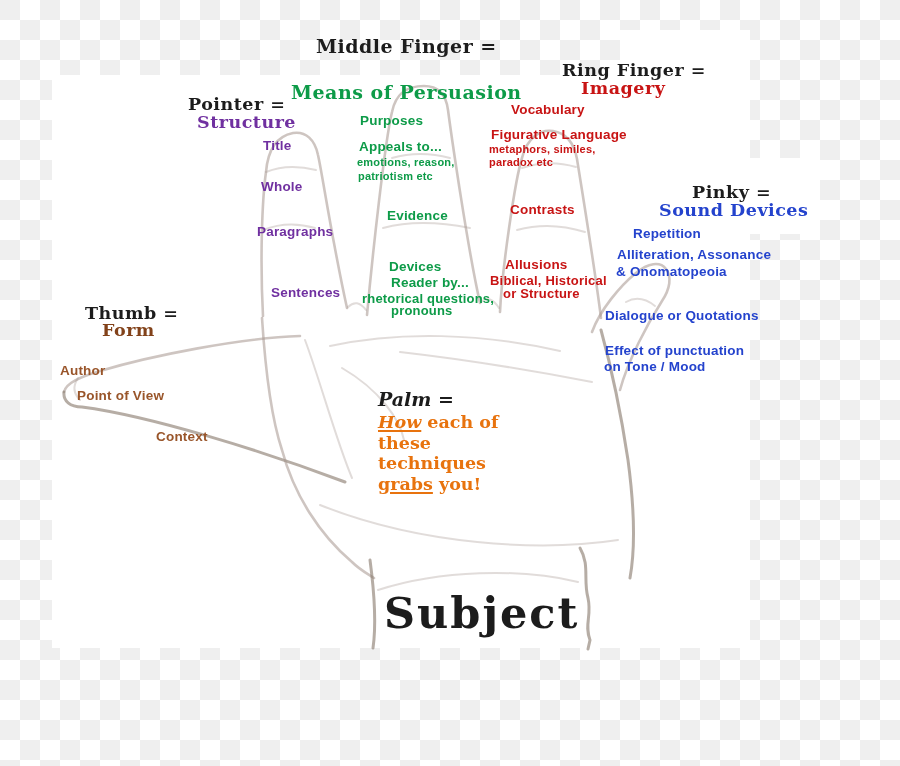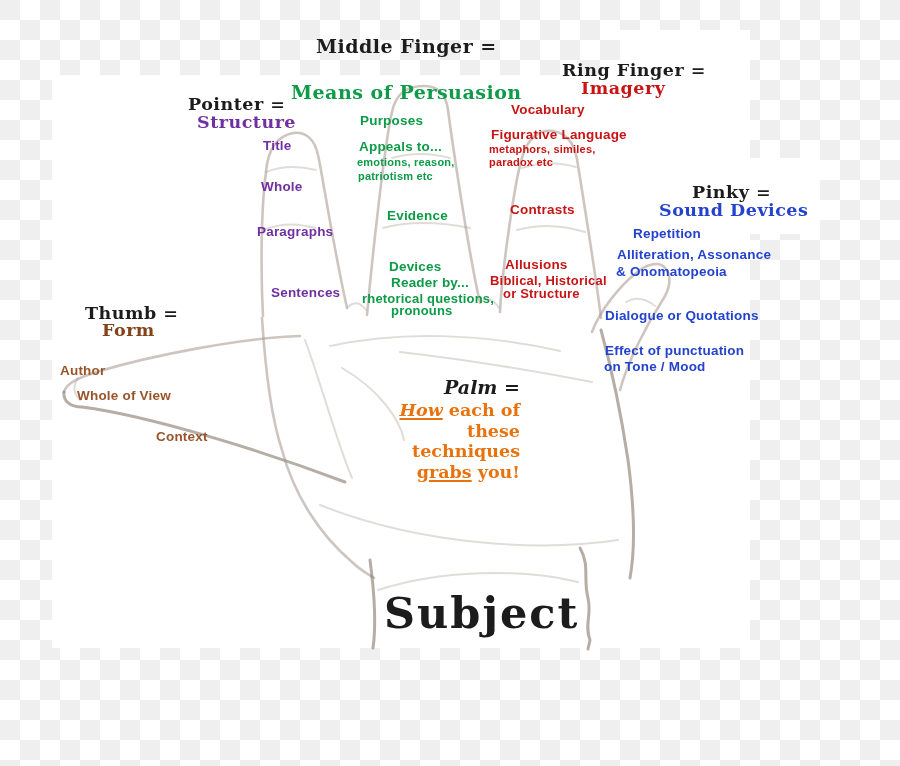--- a/index.html
+++ b/index.html
@@ -12,21 +12,21 @@
   .t{position:absolute;white-space:nowrap;font-weight:bold;line-height:1.1;}
   .serif{font-family:"DejaVu Serif", serif;letter-spacing:.5px;}
   .sans{font-family:"Liberation Sans", sans-serif;letter-spacing:.2px;}
   .sz19{font-size:19px;} .sz18{font-size:17.5px;} .sz14{font-size:13.5px;}
   .sz11{font-size:11px;} .sz10{font-size:13px;}
   .ink{color:var(--ink);}
   .green{color:var(--green);margin-top:28px;} .purple{color:var(--purple);} .red{color:var(--red);}
   .blue{color:var(--blue);}
   .brown{color:var(--label_brown);} .formbrown{color:var(--form_brown);}
   .credit{color:var(--credit_gray);font-weight:normal;font-size:15px;letter-spacing:.6px;}
-  .palm-block{position:absolute;left:378px;top:376px;width:142px;text-align:right;}
+  .palm-block{position:absolute;left:378px;top:388px;width:142px;text-align:left;}
   .palm-head{font-family:"DejaVu Serif", serif;font-style:italic;font-weight:bold;font-size:19px;color:var(--ink);margin-bottom:2px;}
   .palm-line{font-family:"DejaVu Serif", serif;font-weight:bold;font-size:17.5px;color:var(--orange);line-height:20.5px;}
   .u{text-decoration:underline;text-decoration-thickness:2px;text-underline-offset:2px;}
   .it{font-style:italic;}
   .subject{font-size:43px;letter-spacing:2px;}
   svg.hand{position:absolute;left:0;top:0;}
   .s1{fill:none;stroke:var(--pencil);stroke-width:2.6;stroke-linecap:round;opacity:.55;}
   .s2{fill:none;stroke:var(--pencil);stroke-width:2;stroke-linecap:round;opacity:.33;}
   .s3{fill:none;stroke:#857669;stroke-width:3;stroke-linecap:round;opacity:.6;}
 </style>
@@ -78,21 +78,21 @@
     <g>
       <path class="s3" d="M370,560 C374,590 377,620 373,648"></path>
       <path class="s3" d="M580,548 C590,565 583,580 588,598 C592,616 584,624 590,640 L588,649"></path>
       <path class="s2" d="M378,590 C440,570 520,568 578,582"></path>
     </g>
   </svg>
 
   <span class="t serif sz18 ink" style="left:85px;top:304px;">Thumb =</span>
   <span class="t serif sz18 formbrown" style="left:102px;top:321px;">Form</span>
   <span class="t sans sz14 brown" style="left:60px;top:364px;">Author</span>
-  <span class="t sans sz14 brown" style="left:77px;top:389px;">Whole of View</span>
+  <span class="t sans sz14 brown" style="left:77px;top:389px;">Point of View</span>
   <span class="t sans sz14 brown" style="left:156px;top:430px;">Context</span>
 
   <span class="t serif sz18 ink" style="left:188px;top:95px;">Pointer =</span>
   <span class="t serif sz18 purple" style="left:197px;top:113px;">Structure</span>
   <span class="t sans sz14 purple" style="left:263px;top:139px;">Title</span>
   <span class="t sans sz14 purple" style="left:261px;top:180px;">Whole</span>
   <span class="t sans sz14 purple" style="left:257px;top:225px;">Paragraphs</span>
   <span class="t sans sz14 purple" style="left:271px;top:286px;">Sentences</span>
 
   <span class="t serif sz19 ink" style="left:316px;top:36px;">Middle Finger =</span>

